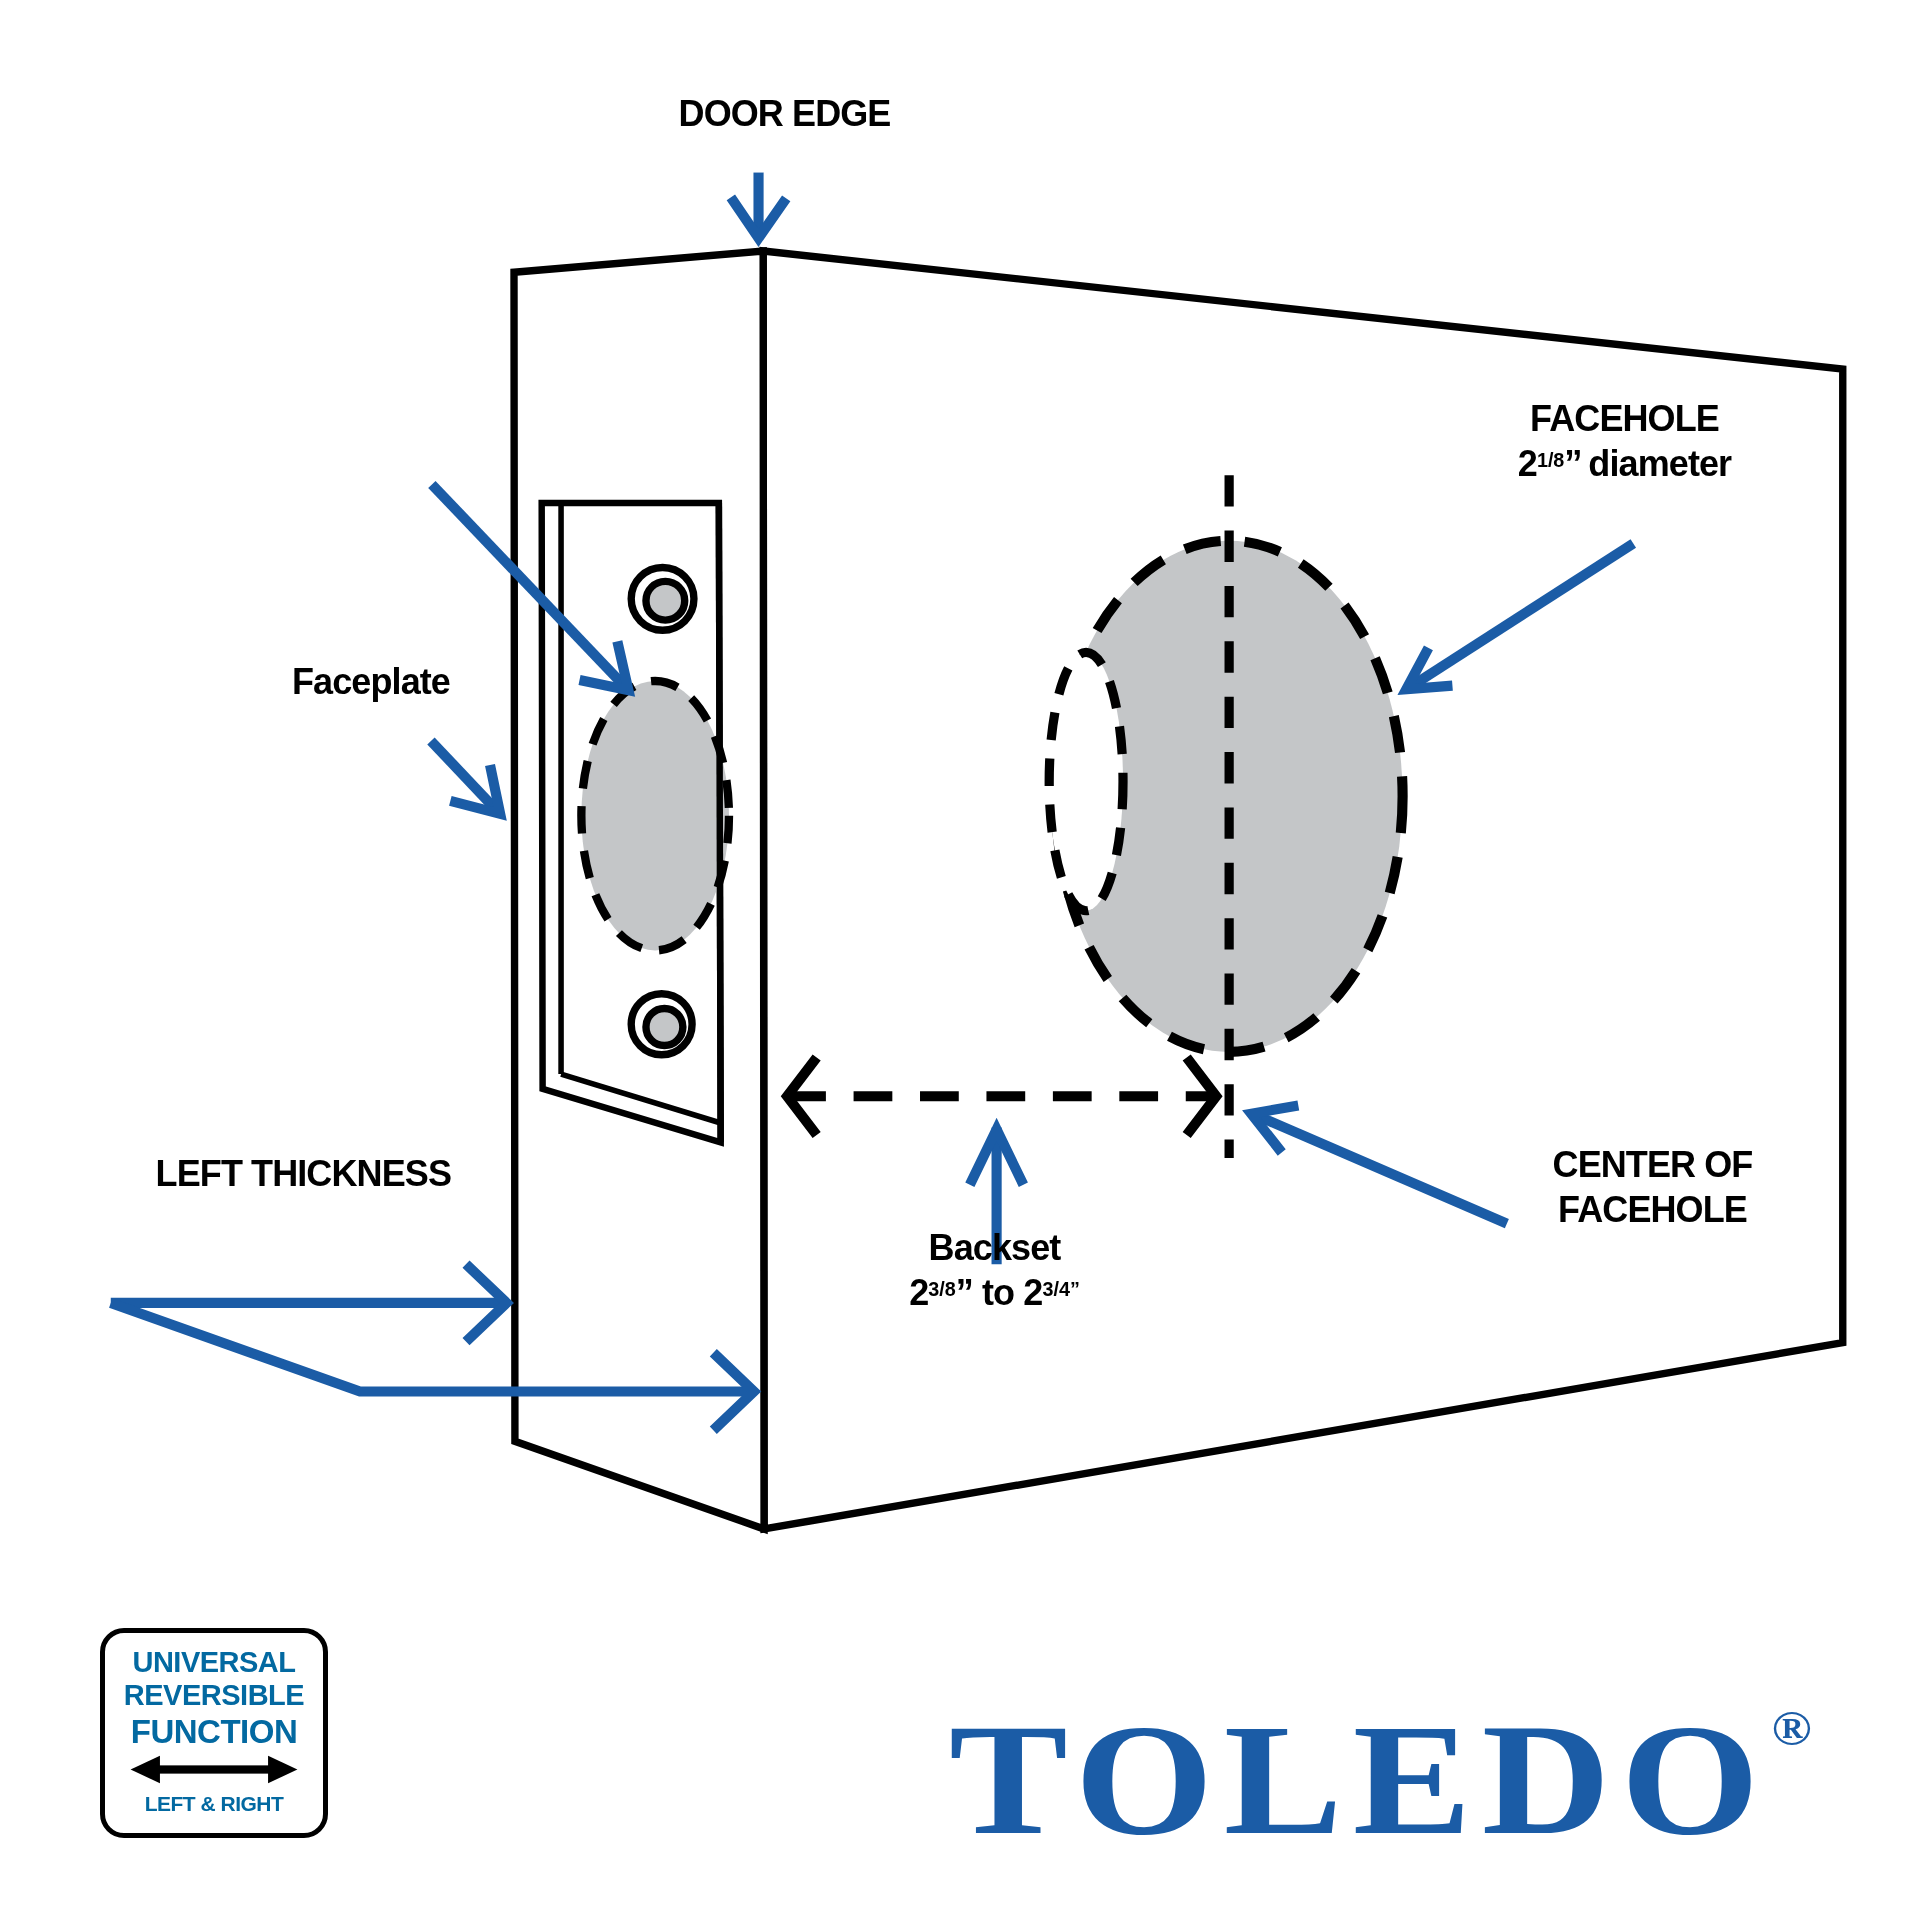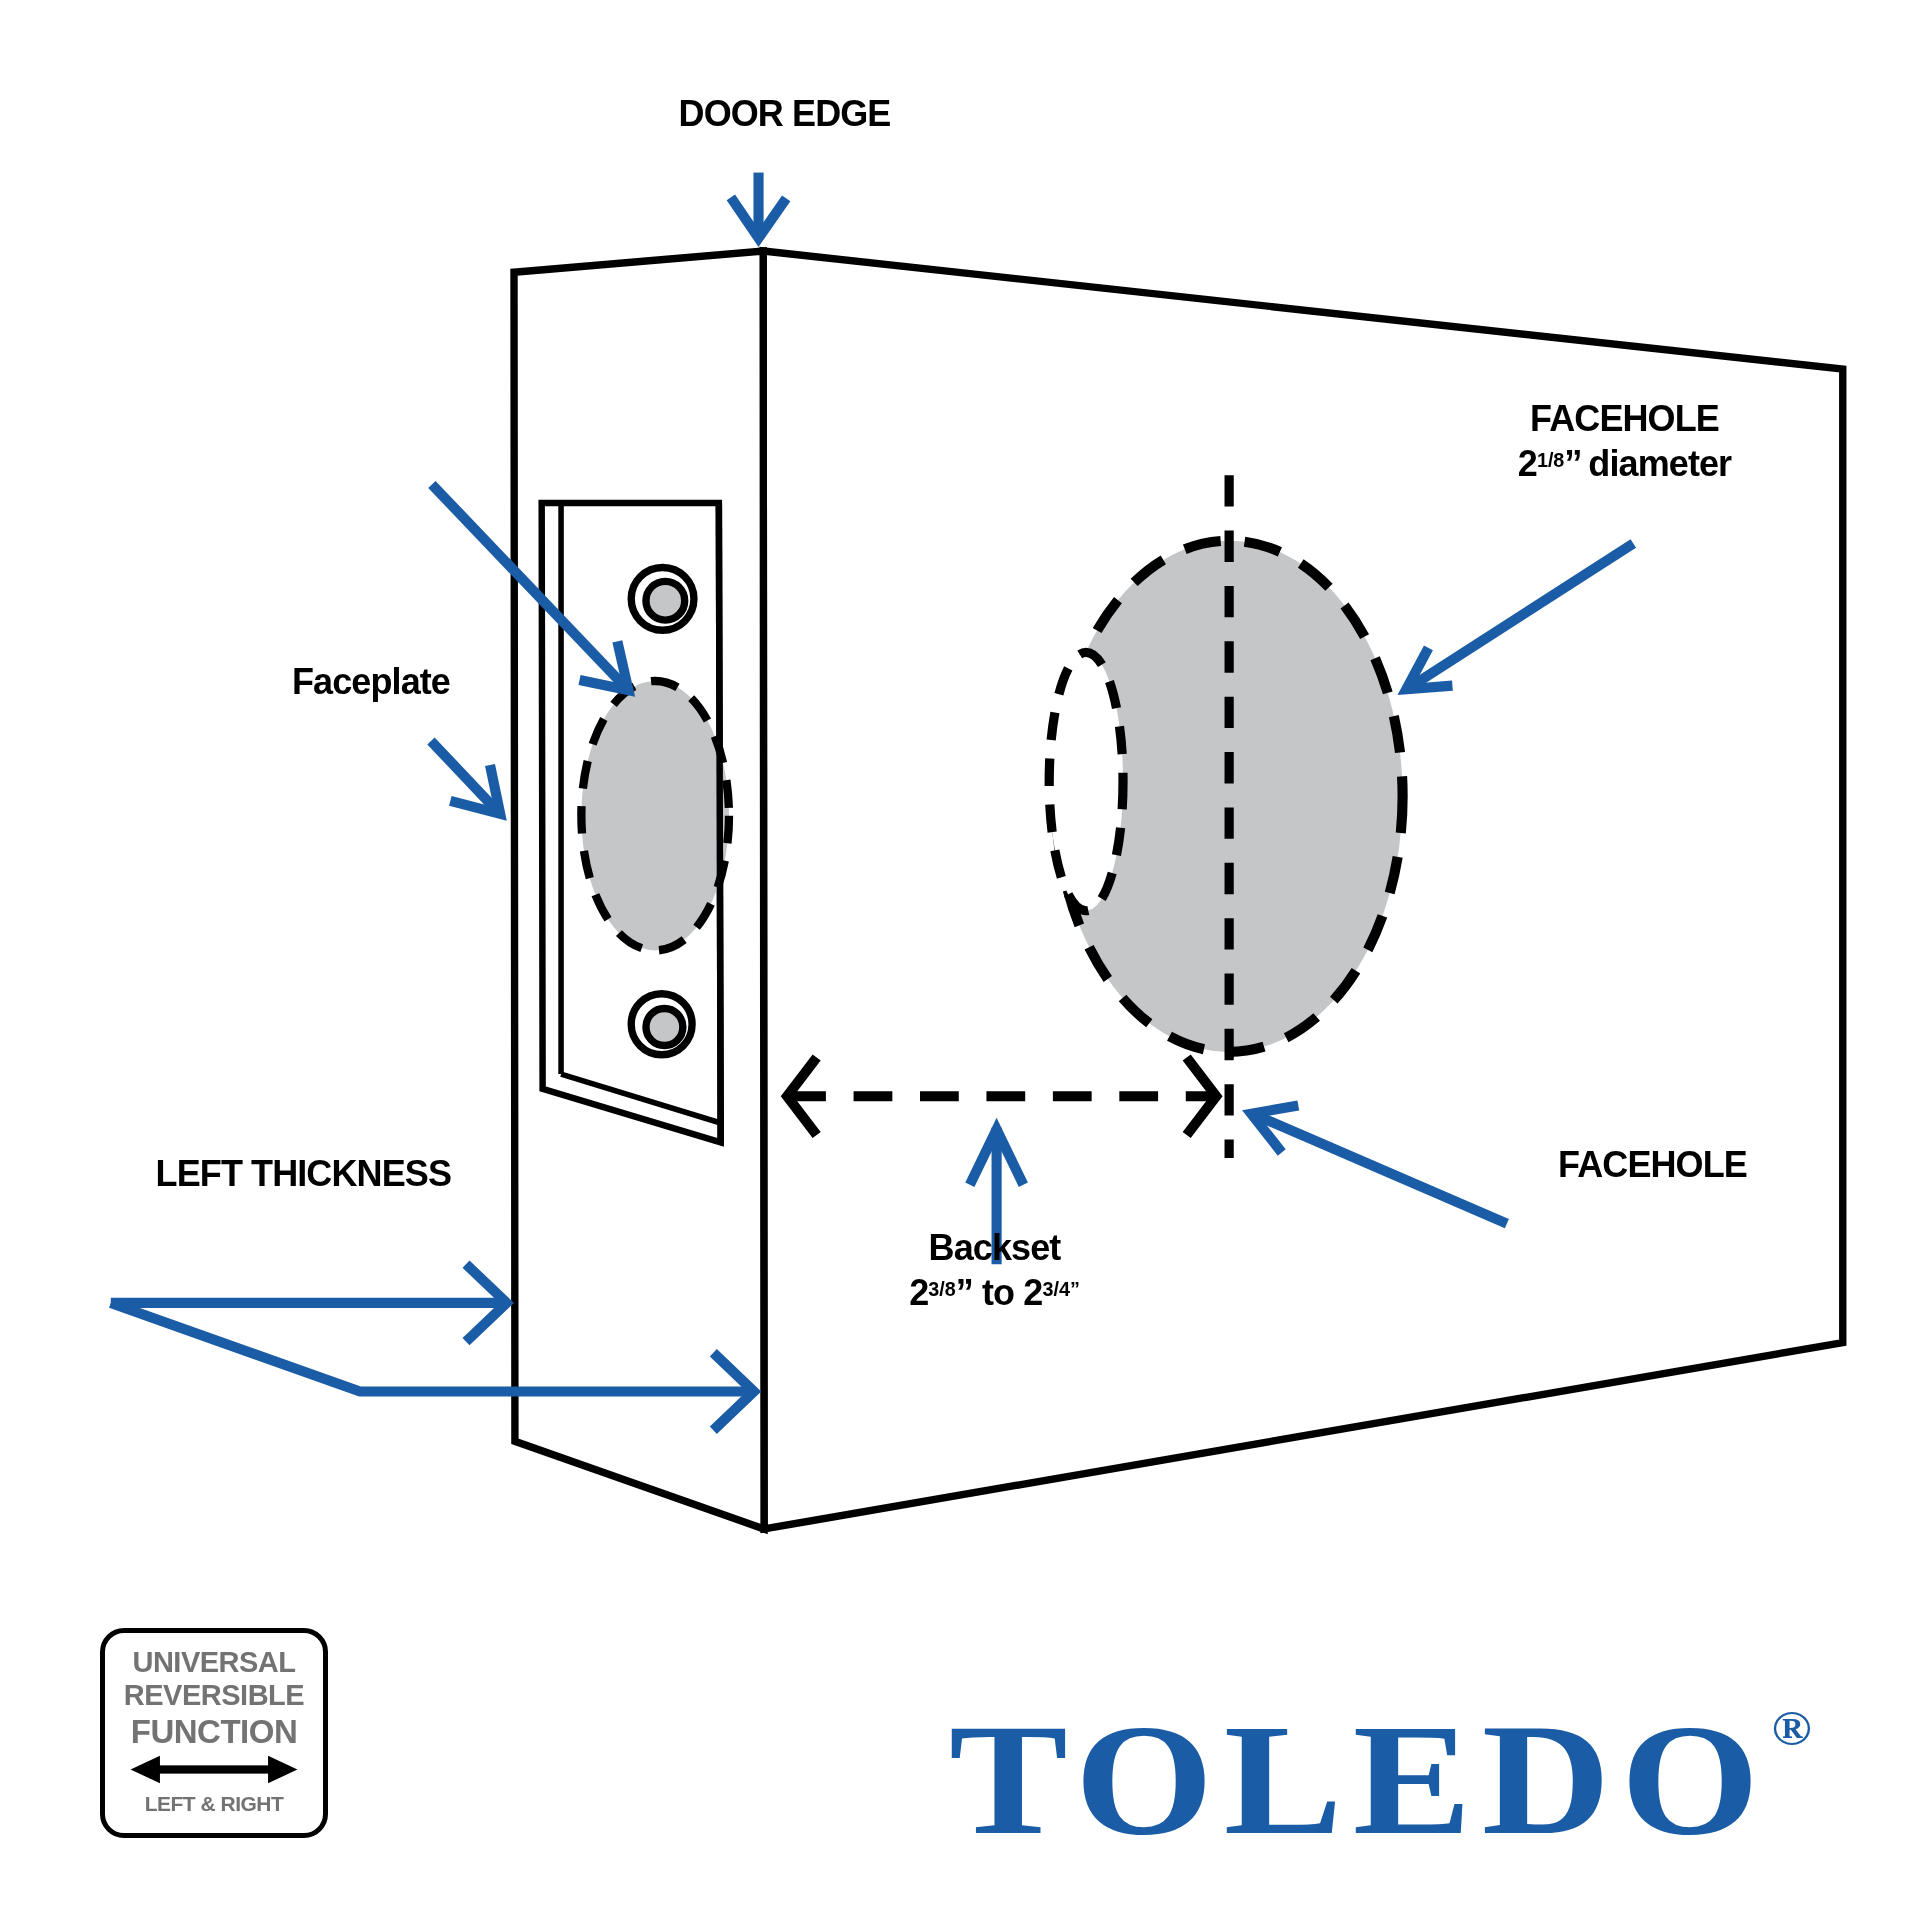--- a/index.html
+++ b/index.html
@@ -30,21 +30,21 @@
     font-size:.55em;position:relative;top:-.45em;letter-spacing:0;
   }
   .align-right{text-align:right;}
   .align-center{text-align:center;}
   .badge{
     position:absolute;left:100px;top:1628px;width:228px;height:210px;
     box-sizing:border-box;border:5.5px solid #000;border-radius:24px;
     display:flex;flex-direction:column;align-items:center;justify-content:center;
     padding:9.2px 3.7px;background:#fff;
   }
-  .badge-line{font-weight:700;color:#737373;letter-spacing:-0.5px;}
+  .badge-line{font-weight:700;color:#0369a1;letter-spacing:-0.5px;}
   .badge-l1,.badge-l2{font-size:29px;line-height:33px;}
   .badge-l3{font-size:33px;line-height:39px;}
   .badge-l4{font-size:21px;line-height:33px;}
   .badge-arrow{margin:1.8px 0 0.9px 0;}
   .brand{
     position:absolute;left:949px;top:1700px;
     font-family:"Liberation Serif","DejaVu Serif",serif;
     font-weight:700;font-size:159px;line-height:1;
     color:var(--accent-blue);letter-spacing:9.2px;white-space:nowrap;
     transform:scaleX(1.12);transform-origin:left top;
@@ -140,20 +140,21 @@
   <div class="label align-right" style="left:80px;top:1152px;width:371px;">
     <div>LEFT THICKNESS</div>
   </div>
 
   <div class="label align-center" style="left:810px;top:1226px;width:369px;">
     <div>Backset</div>
     <div><span>2</span><span class="sup">3/8</span><span>” to 2</span><span class="sup">3/4</span><span class="sup">”</span></div>
   </div>
 
   <div class="label align-center" style="left:1470px;top:1143px;width:365px;">
+    <div>CENTER OF</div>
     <div>FACEHOLE</div>
   </div>
 
   <div class="badge">
     <div class="badge-line badge-l1">UNIVERSAL</div>
     <div class="badge-line badge-l2">REVERSIBLE</div>
     <div class="badge-line badge-l3">FUNCTION</div>
     <svg class="badge-arrow" width="168" height="33" viewBox="0 0 182 36">
       <rect x="26" y="13.5" width="130" height="9" fill="#000"></rect>
       <polygon points="0,18 32,3 32,33" fill="#000"></polygon>

